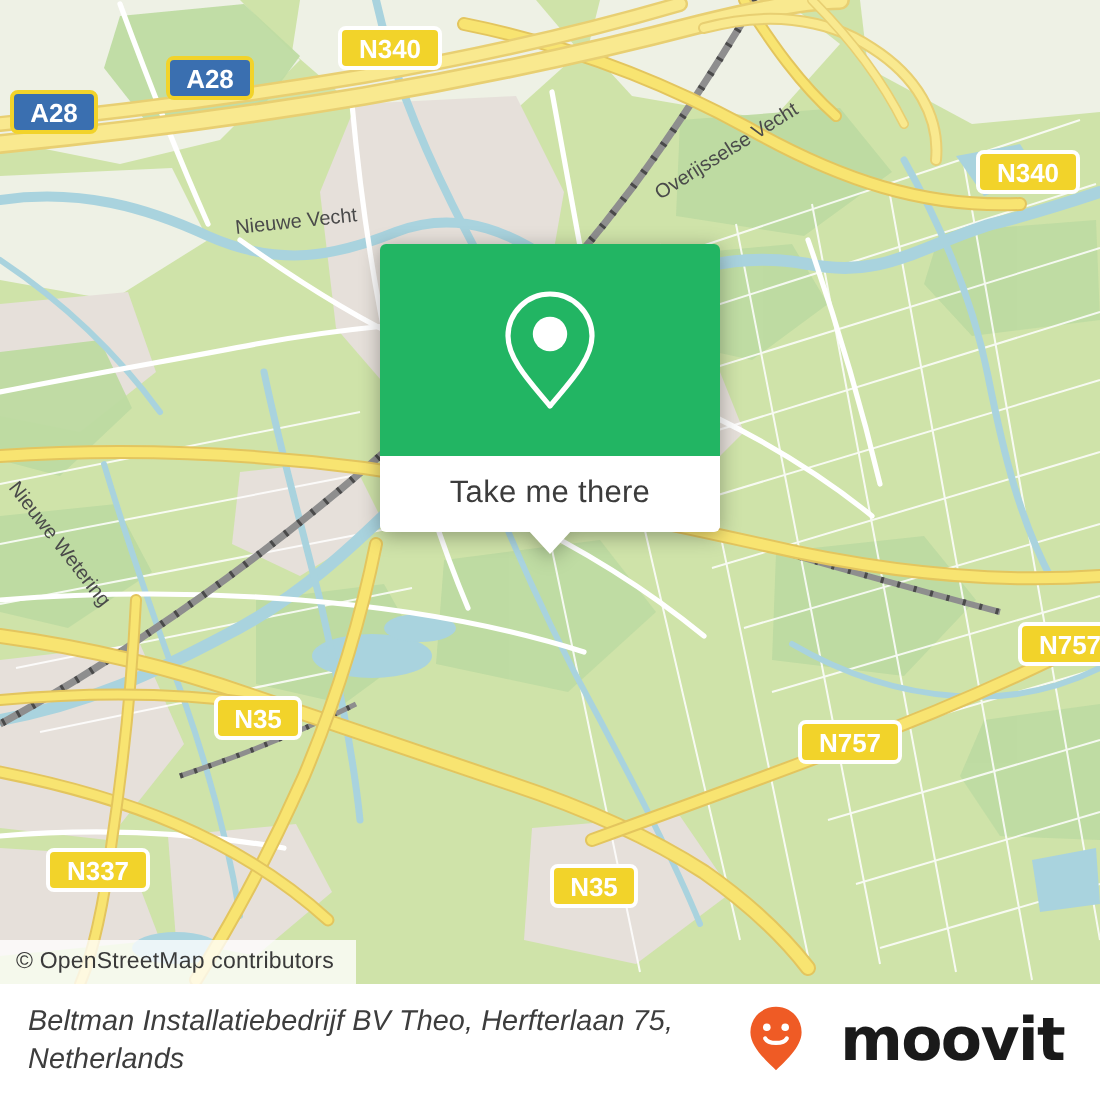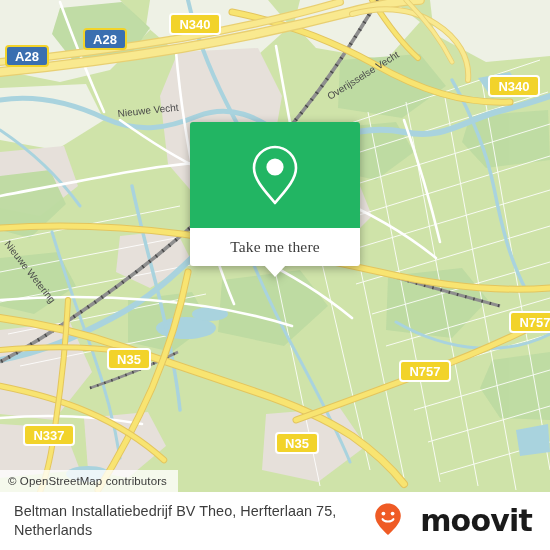--- a/index.html
+++ b/index.html
@@ -47,21 +47,21 @@
   #callout-pin svg { display:block; }
   #callout-bottom {
     position:relative;
     background:#ffffff;
     border-radius:0 0 3px 3px;
     height:38px;
     display:flex; align-items:center; justify-content:center;
   }
   #callout-label {
     font-size:15.5px; color:#3c3c3c; letter-spacing:.15px;
-    font-family:Liberation Serif, serif;
+    font-family:Liberation Sans, sans-serif;
   }
   #callout-tail {
     position:absolute; left:50%; bottom:-11px;
     margin-left:-11px; width:0; height:0;
     border-left:11px solid transparent;
     border-right:11px solid transparent;
     border-top:12px solid #ffffff;
   }
 
   
@@ -73,20 +73,21 @@
     padding:0 14px 0 14px;
     overflow:hidden;
   }
   #footer-text {
     position:relative;
     flex:1 1 auto;
     font-size:14.4px; line-height:19px; color:#3d3d3d;
     letter-spacing:.05px;
     padding-right:8px;
     font-family:"Liberation Sans", sans-serif;
+    font-style:italic;
   }
   #footer-logo {
     position:relative;
     flex:0 0 auto;
     display:flex; align-items:center; gap:17px;
     padding-right:4px;
   }
   #moovit-wordmark {
     font-size:30px; font-weight:bold; color:#1a1a1a;
     letter-spacing:-0.8px; line-height:30px;

